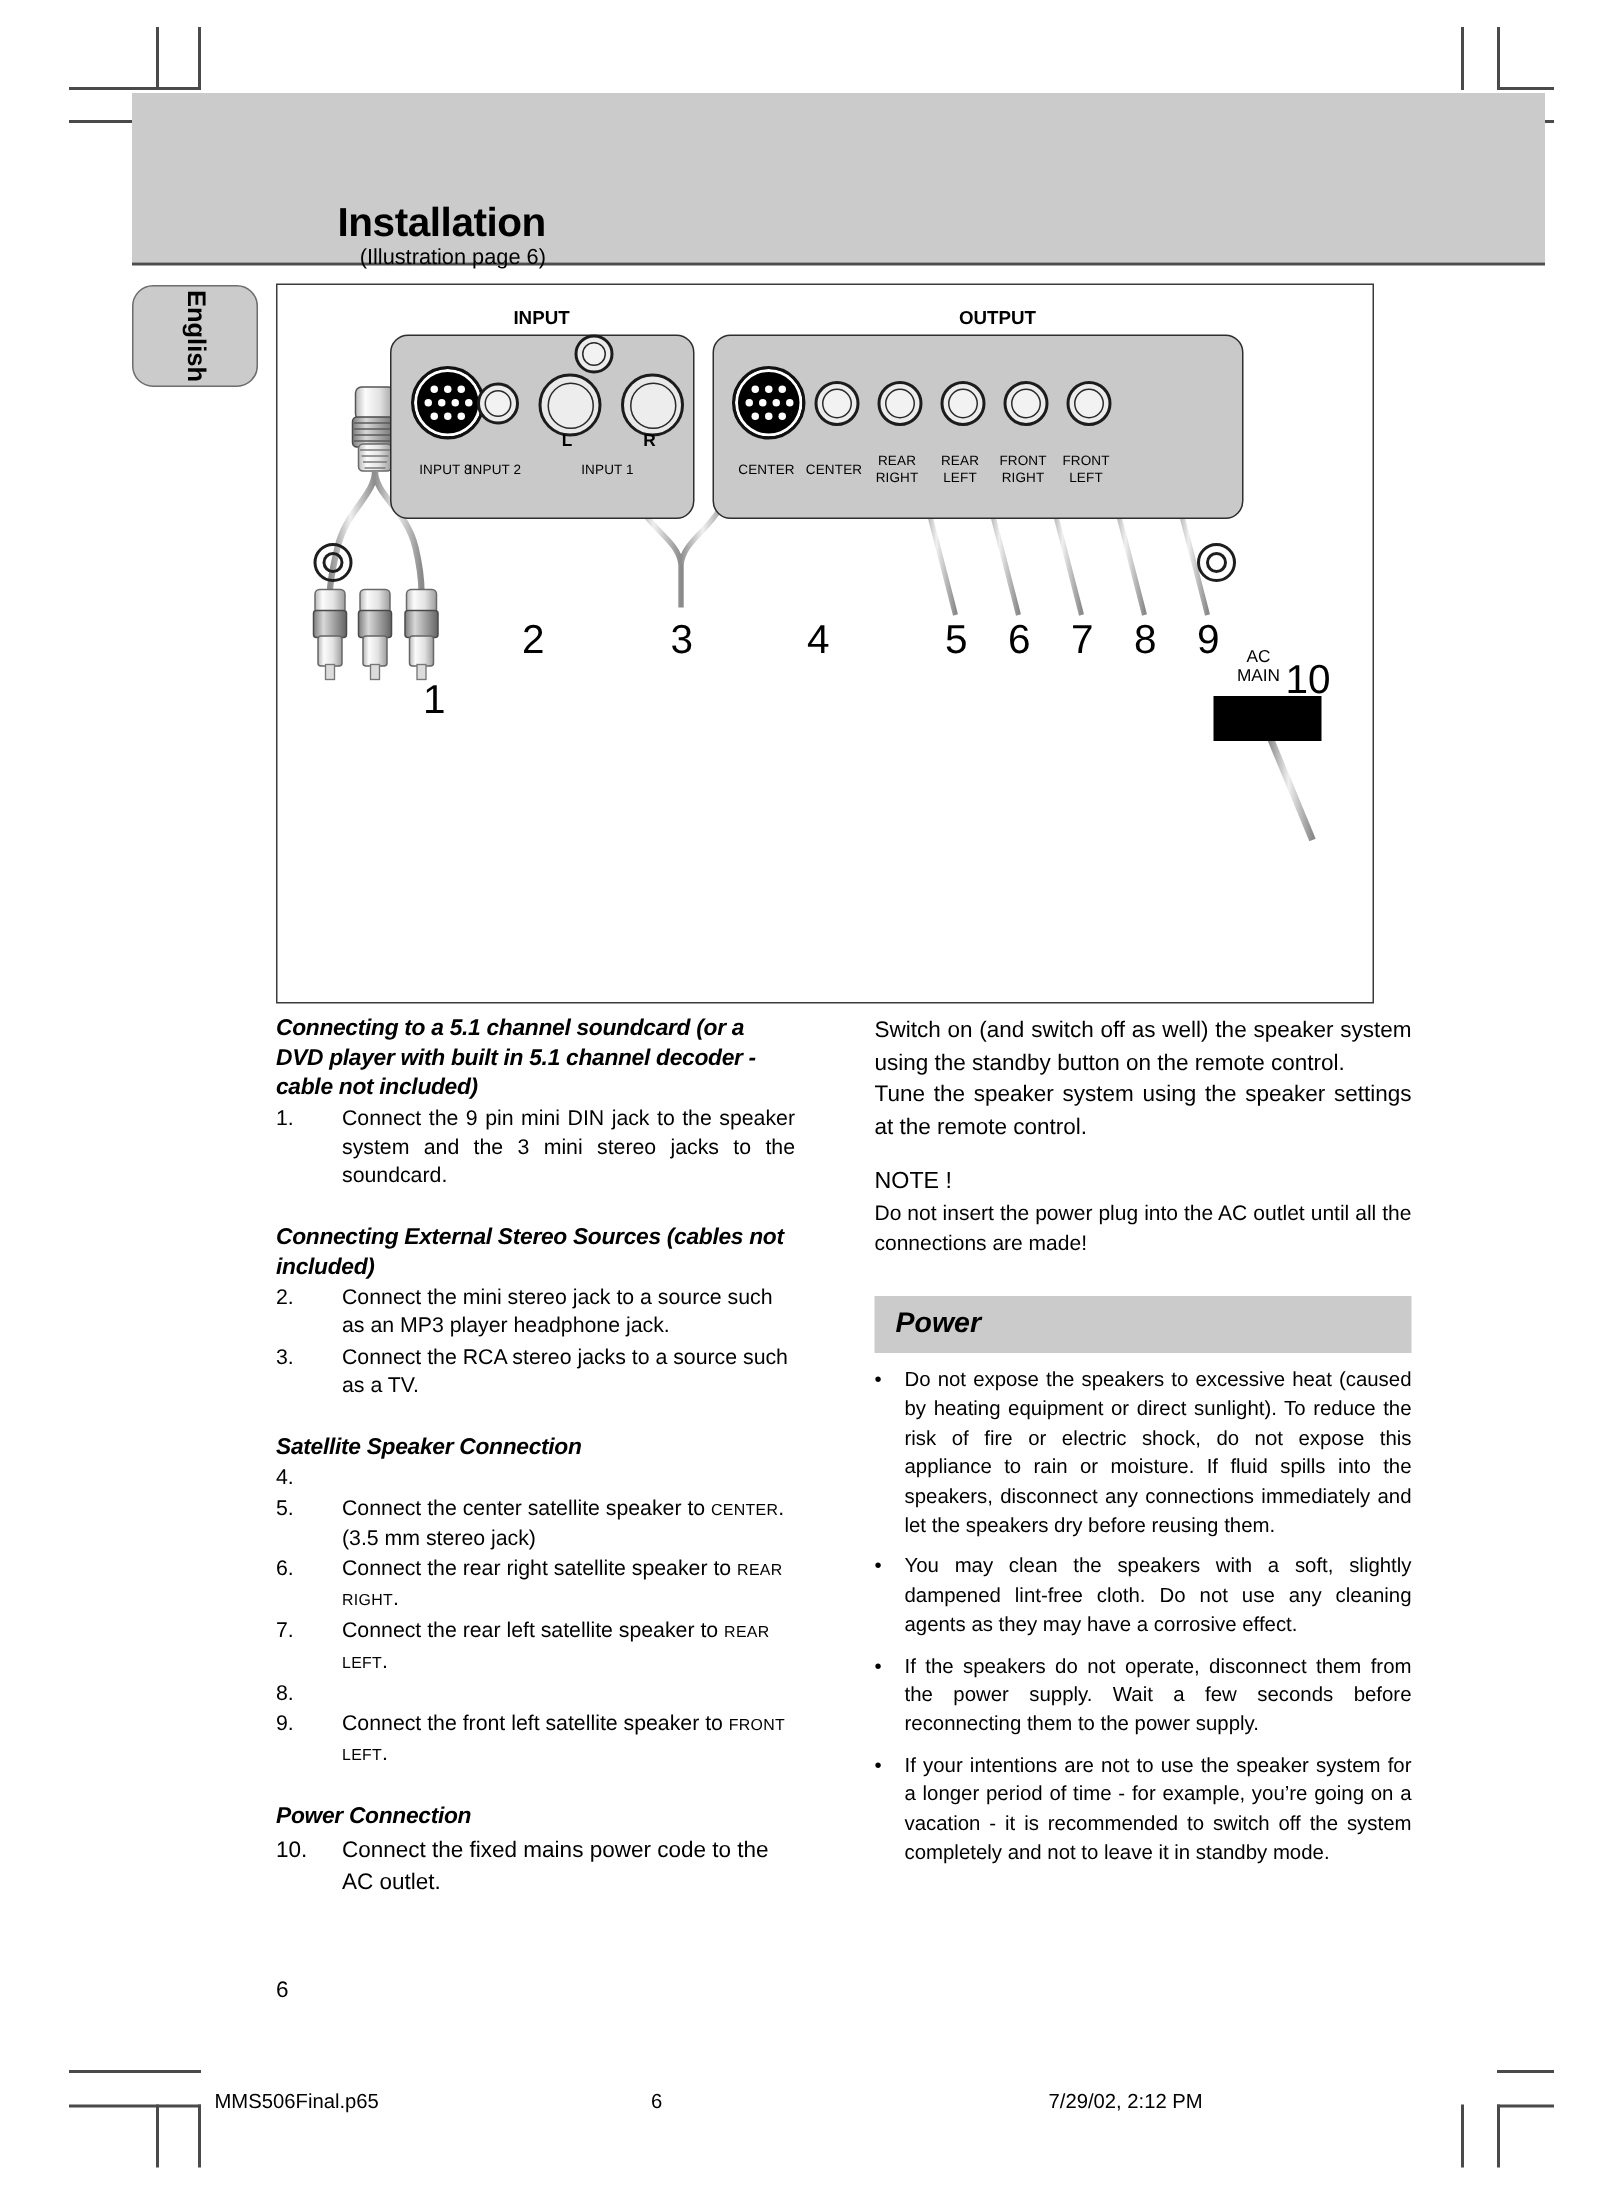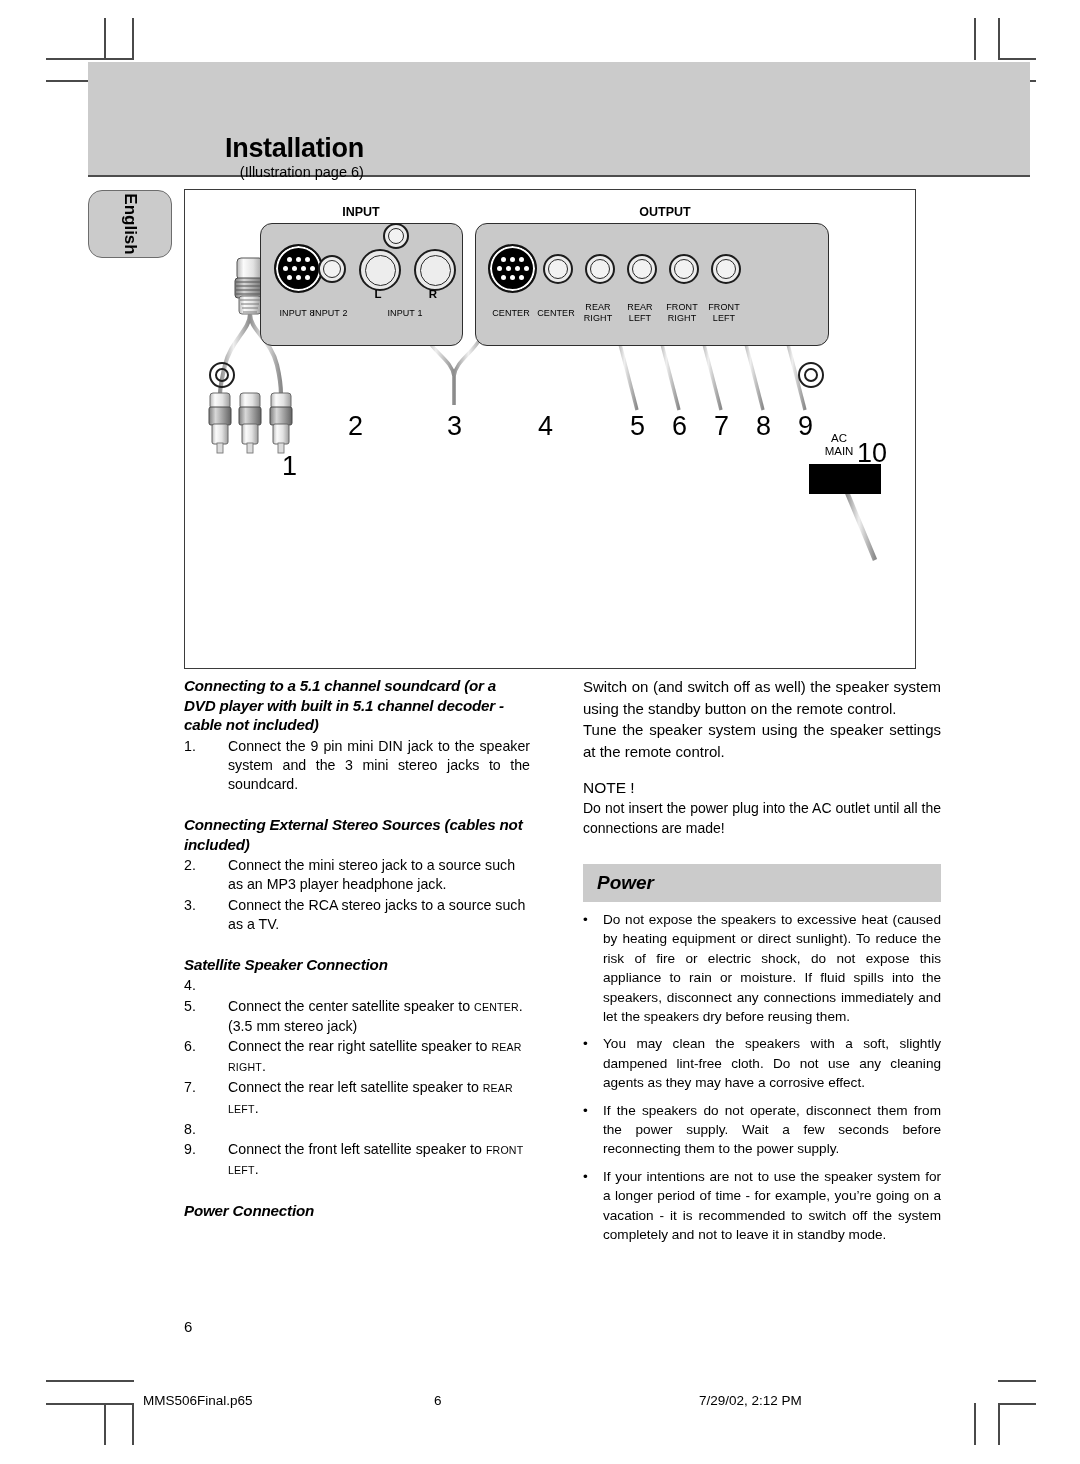--- a/index.html
+++ b/index.html
@@ -392,20 +392,24 @@
     <div class="item">
       <span class="n">8.</span>
     </div>
     <div class="item">
       <span class="n">9.</span>
       <span class="t nj"><span>Connect the front left satellite speaker to </span><span class="sc">FRONT LEFT</span><span>.</span></span>
     </div>
 
     <h3 class="sec sp">Power Connection</h3>
 
+    <div class="item" style="font-size:15px;line-height:21px;">
+      <span class="n">10.</span>
+      <span class="t nj">Connect the fixed mains power code to the AC outlet.</span>
+    </div>
   </div>
 
   <div class="col right">
     <p class="rtext">Switch on (and switch off as well) the speaker system using the standby button on the remote control.</p>
     <p class="rtext tight">Tune the speaker system using the speaker settings at the remote control.</p>
 
     <p class="note-h">NOTE !</p>
     <p class="note-b">Do not insert the power plug into the AC outlet until all the connections are made!</p>
 
     <div class="safety-band">

